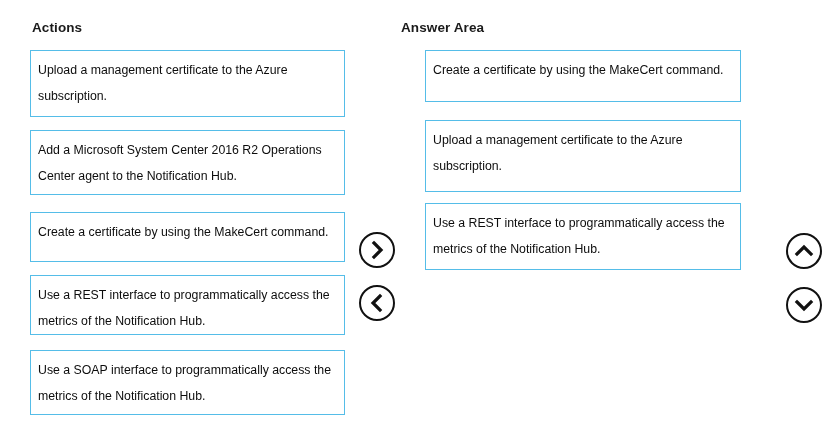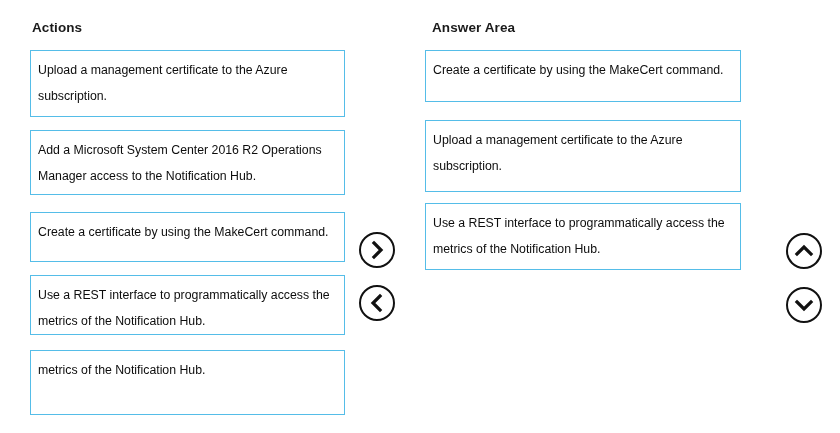--- a/index.html
+++ b/index.html
@@ -23,21 +23,21 @@
   }
   .heading {
     position: absolute;
     font-size: 13.5px;
     font-weight: bold;
     color: #1a1a1a;
     letter-spacing: 0.1px;
     white-space: nowrap;
   }
   #actions-heading { left: 32px; top: 20px; }
-  #answer-heading  { left: 401px; top: 20px; margin-left: 31px; }
+  #answer-heading  { left: 401px; top: 20px; }
 
   .card {
     position: absolute;
     box-sizing: border-box;
     background: #ffffff;
     border: 1.4px solid #55bde8;
     padding: 6px 7px 16px 7px;
     font-size: 12.3px;
     line-height: 26px;
     color: #0d0d0d;
@@ -71,30 +71,31 @@
 
   <div class="heading" id="answer-heading">Answer Area</div>
 
   <div id="actions-list">
       <div class="card" style="left: 30px; top: 50px; width: 315px; height: 67px; border-color: rgb(85, 189, 232); color: rgb(13, 13, 13);">
         <span class="line">Upload a management certificate to the Azure</span>
         <span class="line">subscription.</span>
       </div>
       <div class="card" style="left: 30px; top: 130px; width: 315px; height: 65px; border-color: rgb(85, 189, 232); color: rgb(13, 13, 13);">
         <span class="line">Add a Microsoft System Center 2016 R2 Operations</span>
-        <span class="line">Manager access to the Notification Hub.</span>
+        <span class="line">Center agent to the Notification Hub.</span>
       </div>
       <div class="card" style="left: 30px; top: 212px; width: 315px; height: 50px; border-color: rgb(85, 189, 232); color: rgb(13, 13, 13);">
         <span class="line">Create a certificate by using the MakeCert command.</span>
       </div>
       <div class="card" style="left: 30px; top: 275px; width: 315px; height: 60px; border-color: rgb(85, 189, 232); color: rgb(13, 13, 13);">
         <span class="line">Use a REST interface to programmatically access the</span>
         <span class="line">metrics of the Notification Hub.</span>
       </div>
       <div class="card" style="left: 30px; top: 350px; width: 315px; height: 65px; border-color: rgb(85, 189, 232); color: rgb(13, 13, 13);">
+        <span class="line">Use a SOAP interface to programmatically access the</span>
         <span class="line">metrics of the Notification Hub.</span>
       </div>
     </div>
   <div id="answer-list">
       <div class="card" style="left: 425px; top: 50px; width: 316px; height: 52px; border-color: rgb(85, 189, 232); color: rgb(13, 13, 13);">
         <span class="line">Create a certificate by using the MakeCert command.</span>
       </div>
       <div class="card" style="left: 425px; top: 120px; width: 316px; height: 72px; border-color: rgb(85, 189, 232); color: rgb(13, 13, 13);">
         <span class="line">Upload a management certificate to the Azure</span>
         <span class="line">subscription.</span>

